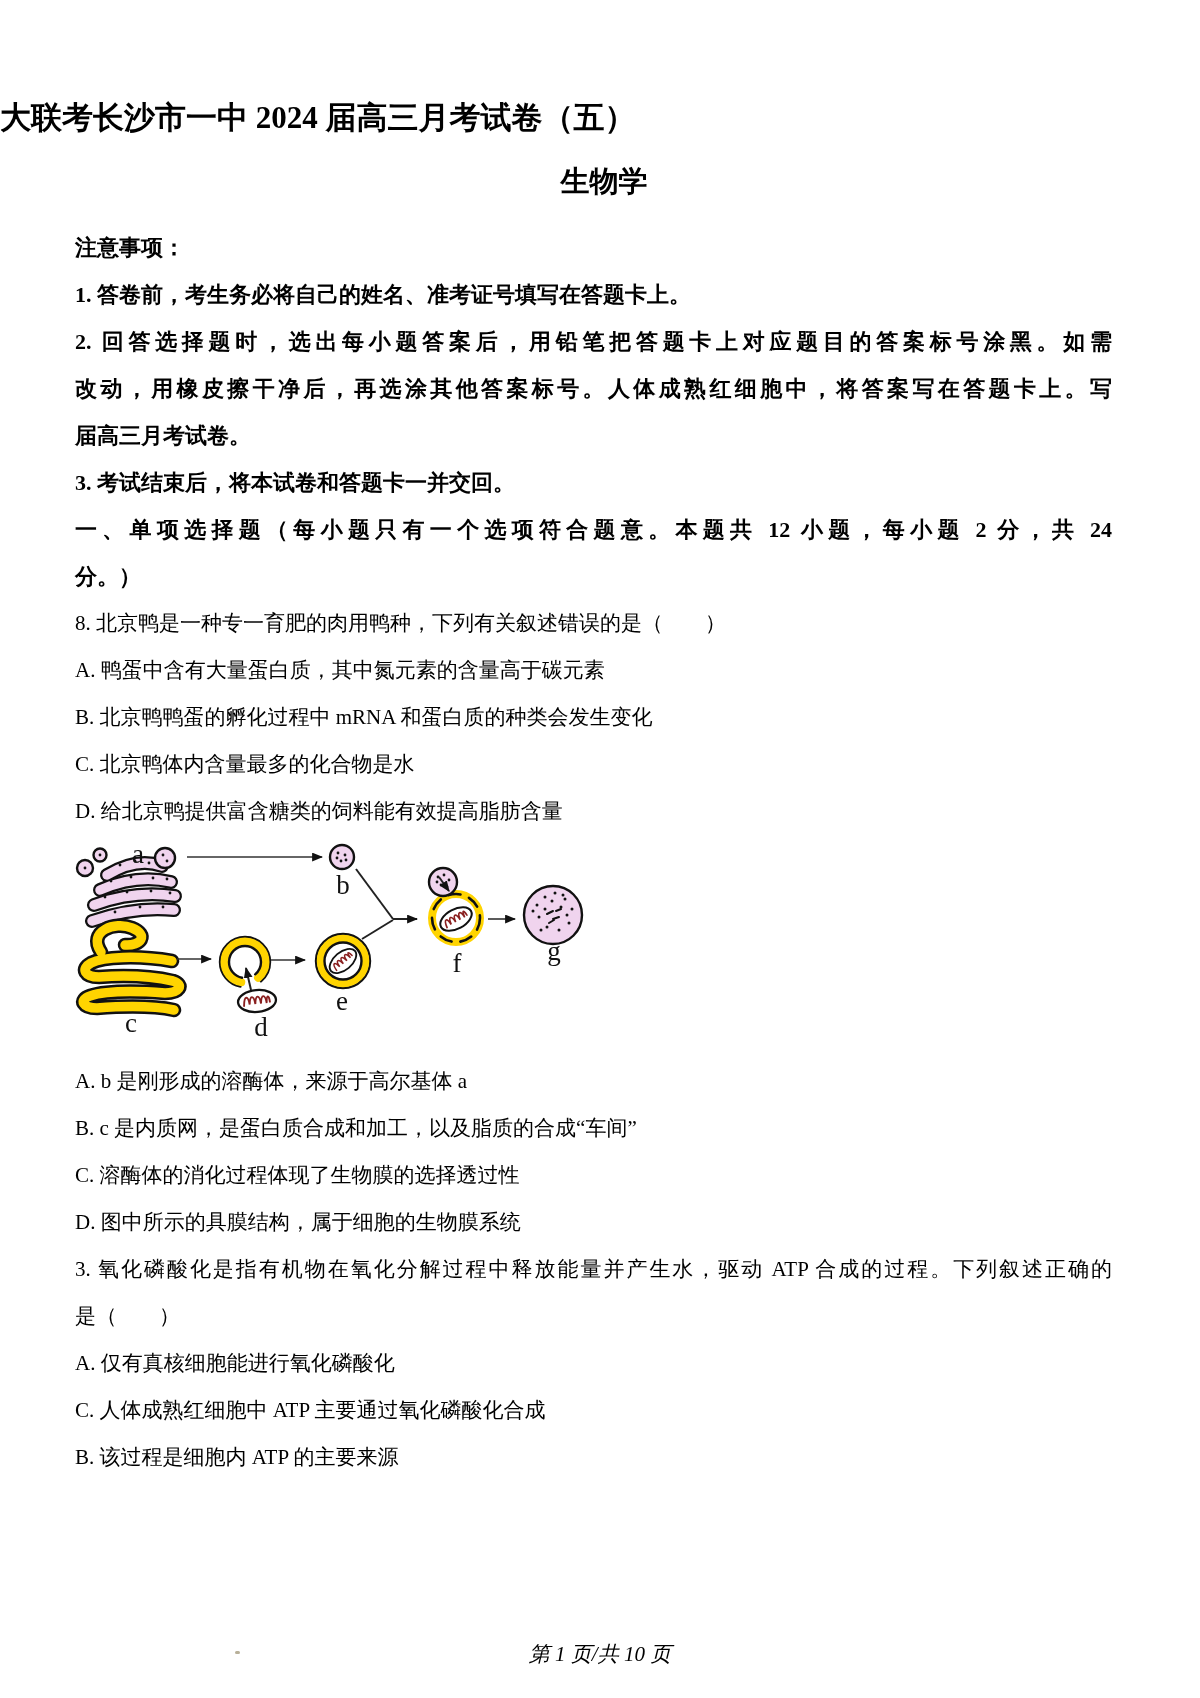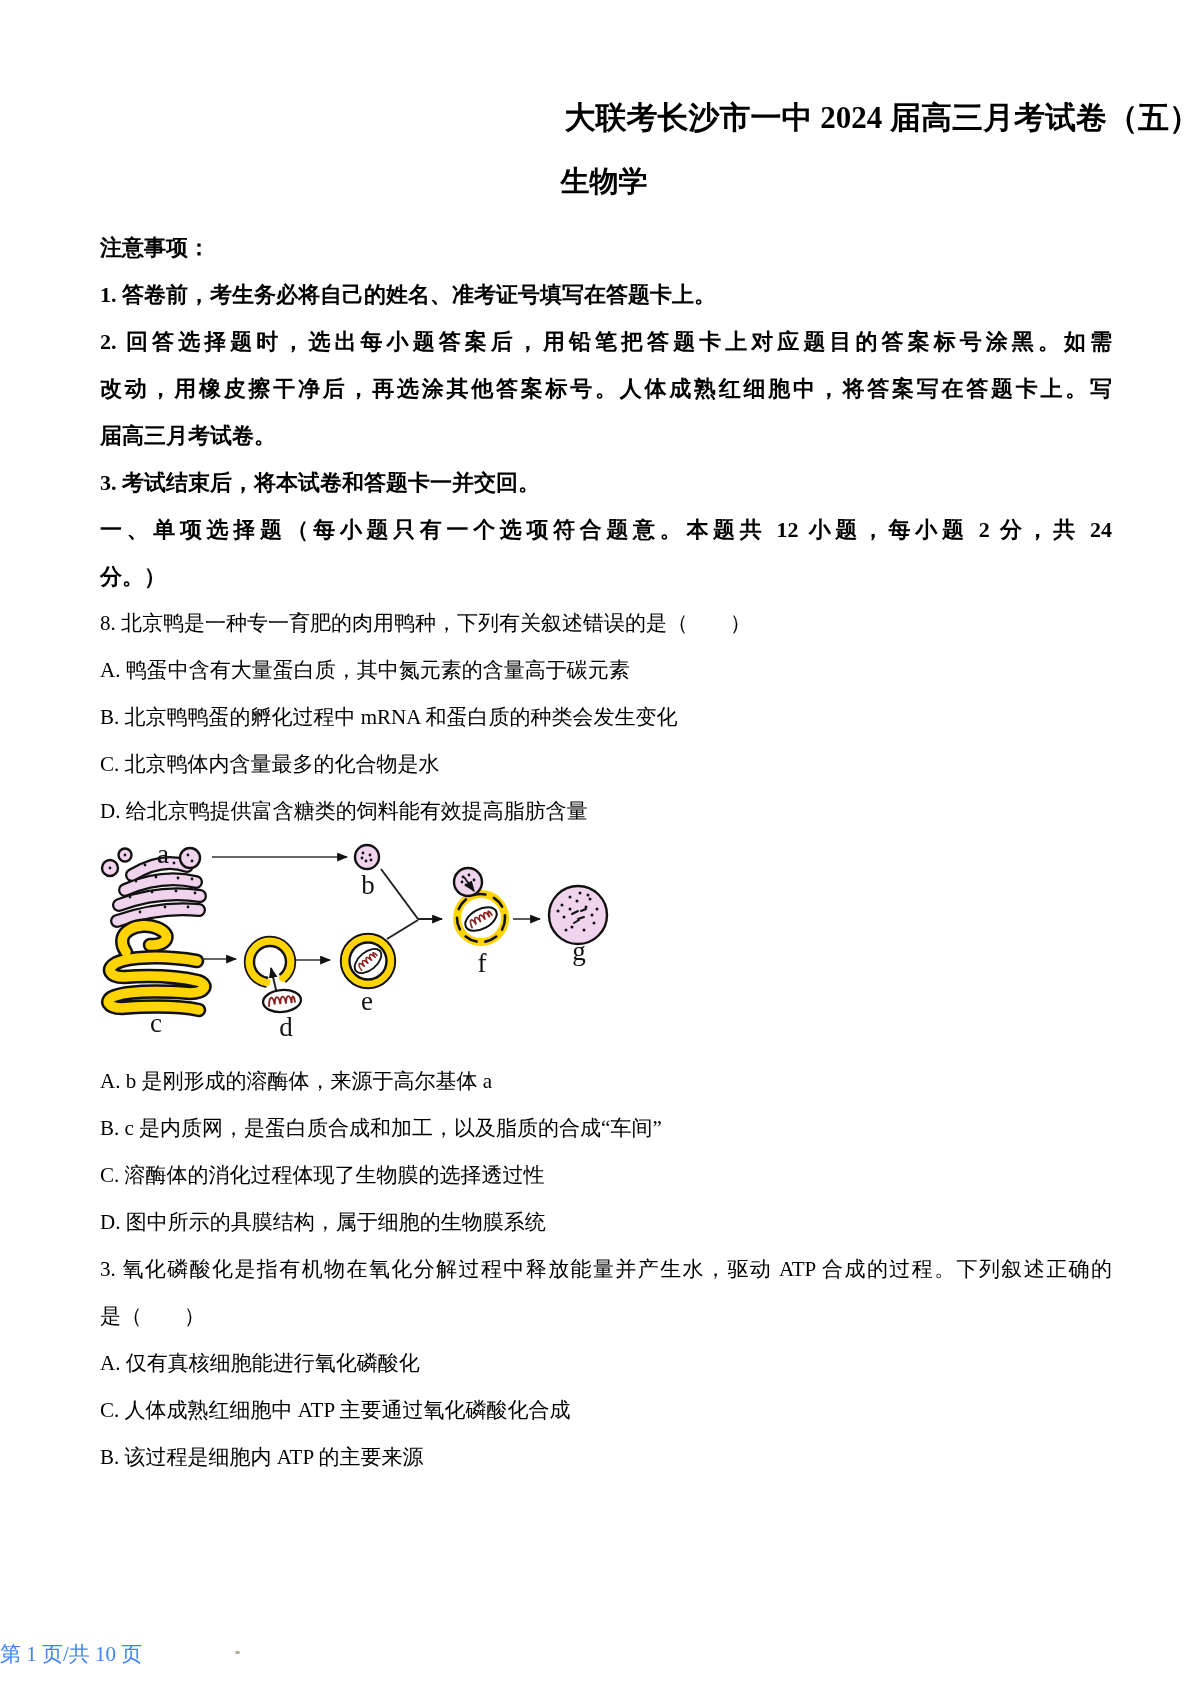--- a/index.html
+++ b/index.html
@@ -12,37 +12,37 @@
   .page{
     position:relative;
     width:1200px;height:1698px;
     background:#ffffff;color:#000;
     font-family:"Liberation Serif","DejaVu Serif",serif;
     overflow:hidden;
   }
   .page-title{
     margin:0;padding-top:96px;
     font-size:31px;line-height:44px;font-weight:bold;
-    text-align:right;
+    text-align:left;
   }
   .page-subtitle{
     margin:20px 0 0;
     font-size:29px;line-height:42px;font-weight:bold;
     text-align:center;
     padding-left:8px;
   }
-  .content{margin-top:22px;padding:0 88px 0 100px;}
+  .content{margin-top:22px;padding:0 88px 0 75px;}
   .content p{margin:0;line-height:47px;font-size:21px;}
   .content p.bold{font-weight:bold;font-size:22px;}
   .fill{text-align:justify;text-align-last:justify;}
   .diagram{height:223px;}
   .diagram svg{display:block;}
   .page-footer{
     position:absolute;left:0;right:0;top:1640px;
-    text-align:left;font-size:21px;color:#3b82f6;
+    text-align:center;font-size:21px;color:#000000;font-style:italic;
   }
   .artifact-dot{
     position:absolute;left:235px;top:1651px;
     width:5px;height:3px;border-radius:2px;background:#b8b099;
   }
   
   .golgi-under,.er-under{fill:none;stroke:var(--outline);stroke-linecap:round;}
   .golgi-under{stroke-width:14;}
   .er-under{stroke-width:14.5;}
   .golgi-over{fill:none;stroke:var(--membrane-pink);stroke-width:9.5;stroke-linecap:round;}

